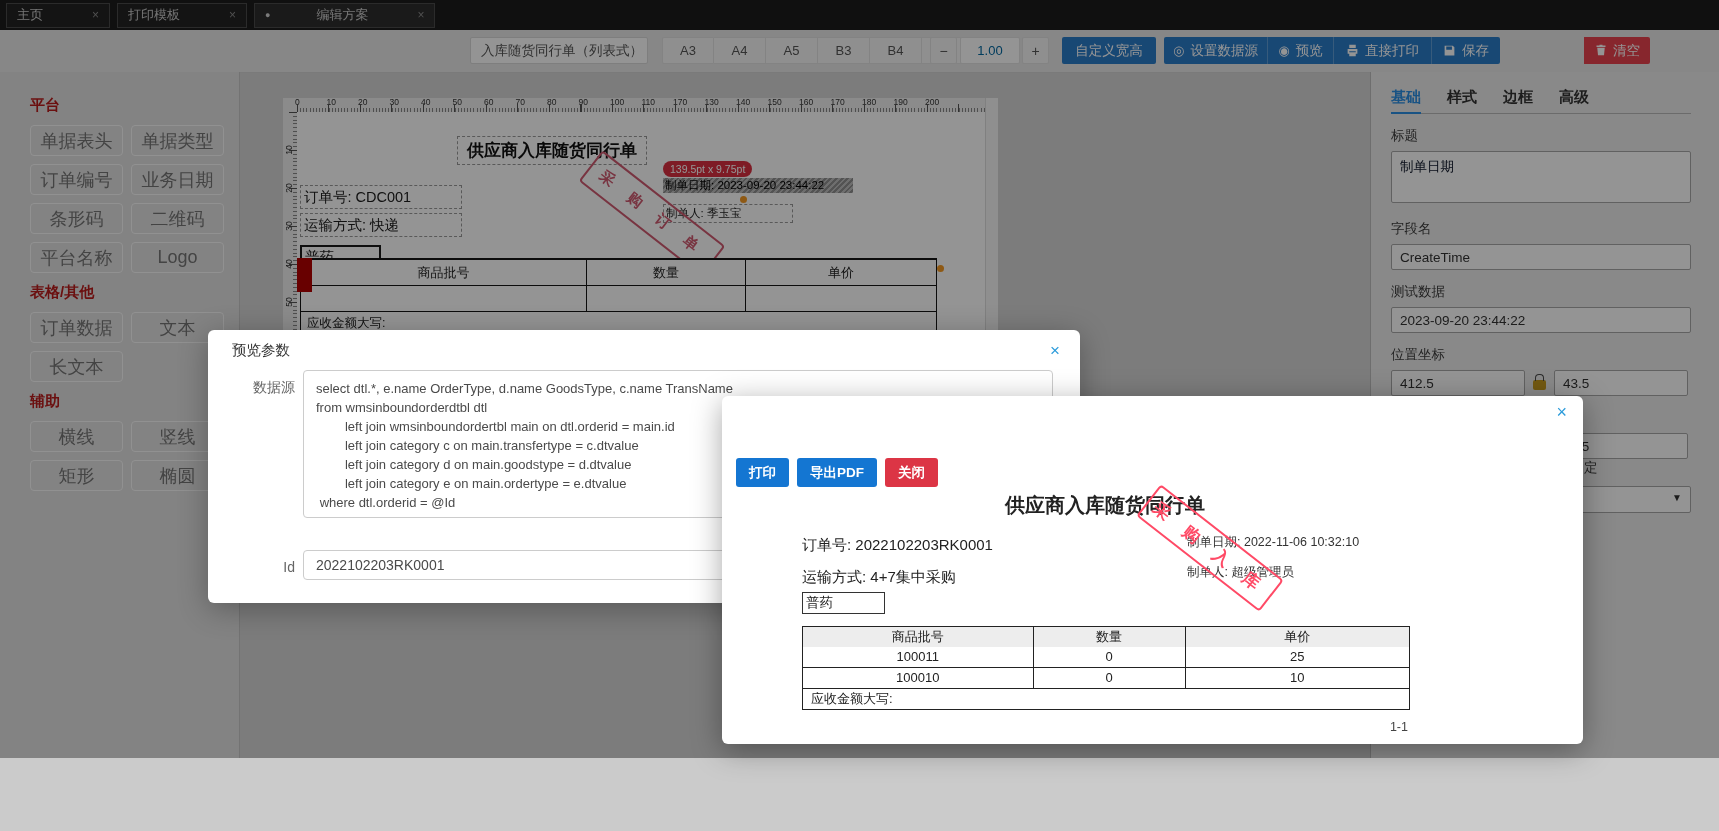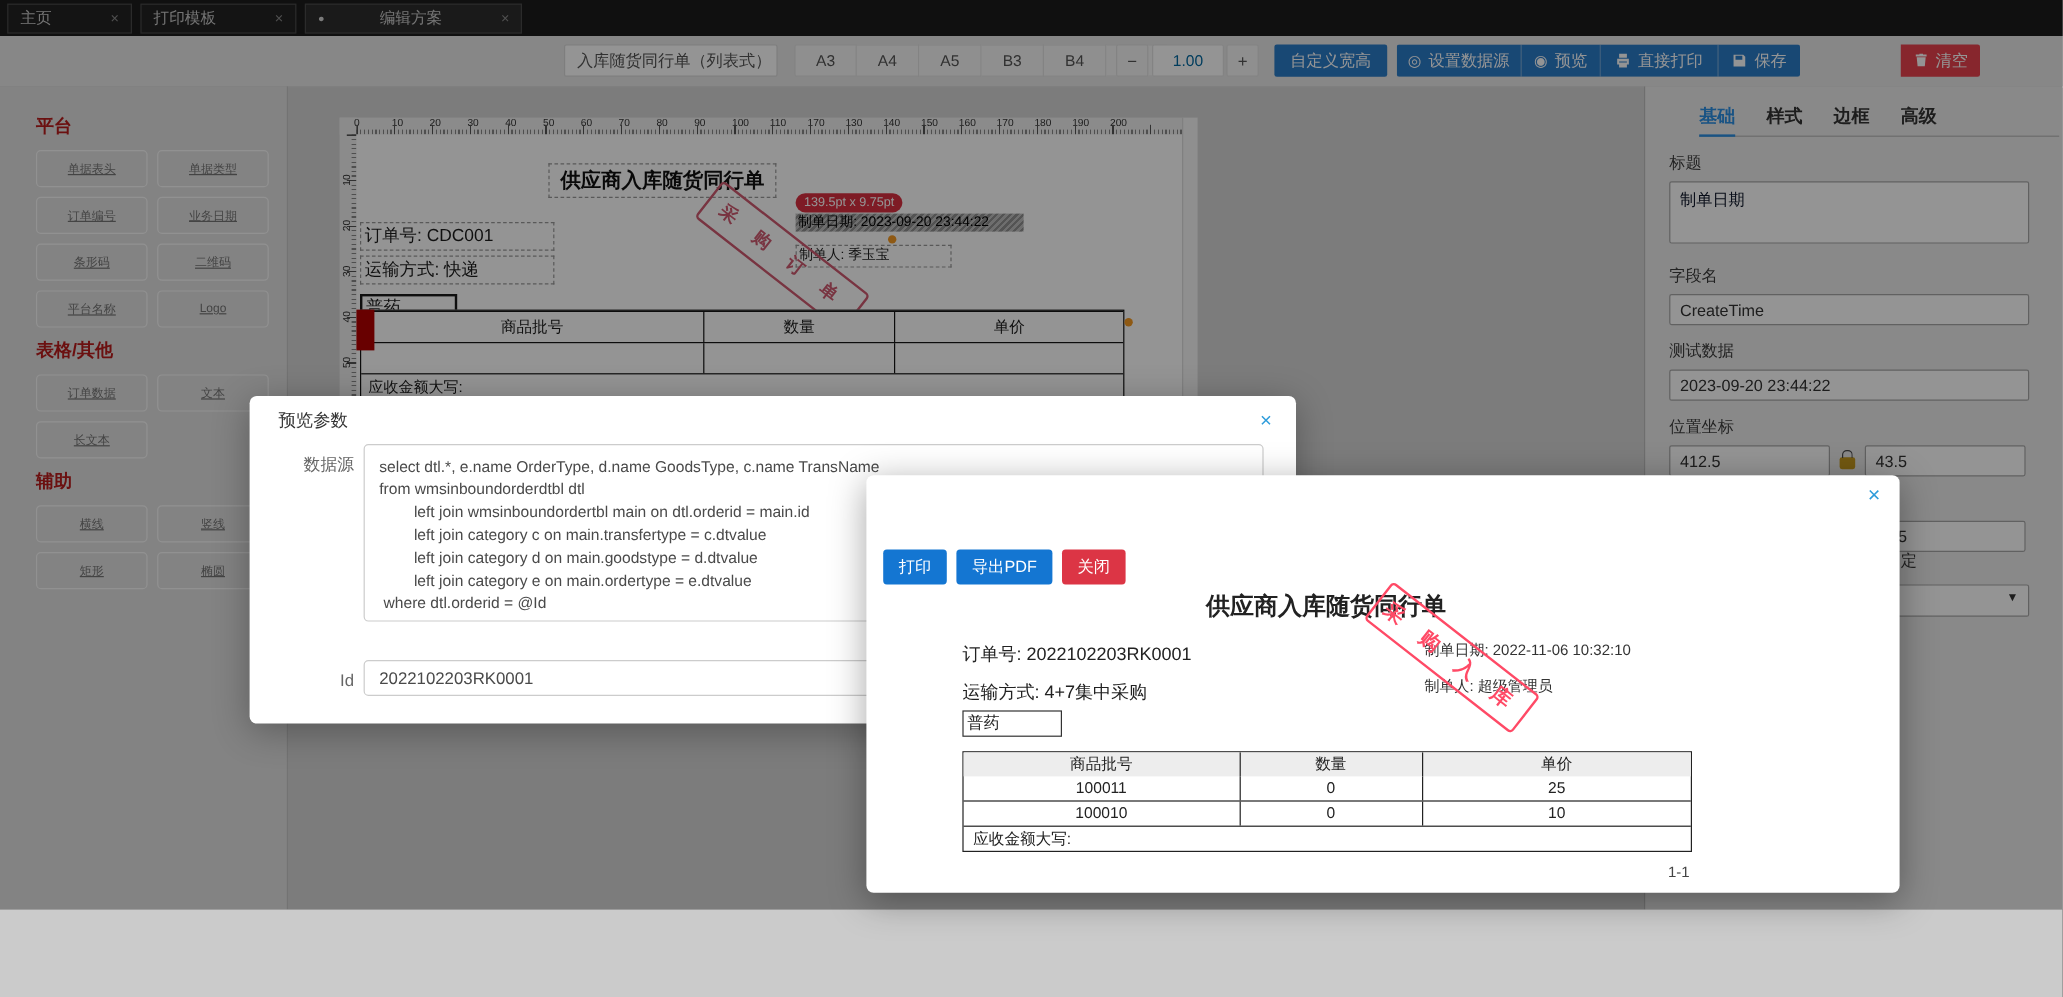--- a/index.html
+++ b/index.html
@@ -30,21 +30,21 @@
   .btn-strip .tbtn{border-right:1px solid rgba(255,255,255,.25);}
   .btn-ds{width:104px;} .btn-pv{width:66px;} .btn-dp{width:98px;} .btn-sv{width:68px;border-right:none !important;}
   .btn-clear{position:absolute;left:1584px;top:7px;width:66px;border-radius:0 2px 2px 0;background:var(--clear_red,#e8434e);}
   .ticon{width:13px;height:13px;display:inline-block;}
   .glyph-icon{font-size:13px;line-height:13px;}
 
   
   .sidebar{position:absolute;left:0;top:72px;width:240px;height:686px;background:#e2e2e2;border-right:1px solid #c6c6c6;padding:14px 0 0 30px;box-sizing:border-box;}
   .sb-title{font-size:15px;font-weight:bold;color:#b91c1c;margin:10px 0 10px;}
   .sb-grid{display:flex;flex-wrap:wrap;width:200px;gap:8px;}
-  .sb-btn{width:93px;height:31px;background:transparent;border:1px solid #fafafa;border-radius:4px;color:#757575;font-size:10px;cursor:pointer;font-family:inherit;text-decoration:underline;}
+  .sb-btn{width:93px;height:31px;background:transparent;border:1px solid #fafafa;border-radius:4px;color:#757575;font-size:18px;cursor:pointer;font-family:inherit;}
 
   
   .canvas{position:absolute;left:283px;top:98px;width:702px;height:502px;background:#efefef;}
   .corner{position:absolute;left:0;top:0;width:14px;height:14px;background:#efefef;}
   .hruler{position:absolute;left:14px;top:0;right:0;height:14px;}
   .hr-nums{position:absolute;left:0;top:0;display:flex;height:9px;}
   .hr-nums span{flex:0 0 31.5px;font-size:8.5px;color:#333;line-height:9px;transform:translateX(-2px);}
   .hr-minor{position:absolute;left:0;right:0;bottom:0;height:4px;background:repeating-linear-gradient(90deg,#888 0 1px,transparent 1px 3.15px);}
   .hr-major{position:absolute;left:0;right:0;bottom:0;height:8px;background:repeating-linear-gradient(90deg,#555 0 1px,transparent 1px 31.5px);}
   .vruler{position:absolute;left:0;top:14px;width:14px;bottom:0;}
@@ -69,21 +69,21 @@
   .ctable .crow{display:flex;border-top:1px solid #151515;}
   .ctable .crow:first-child{border-top:none;}
   .ctable .ccell{border-left:1px solid #151515;height:25px;line-height:25px;font-size:13px;color:#1c1c1c;text-align:center;overflow:hidden;}
   .ctable .ccell:first-child{border-left:none;}
   .ctable .ccell:nth-child(1){width:45%;} .ctable .ccell:nth-child(2){width:25%;} .ctable .ccell:nth-child(3){width:30%;}
   .ctable .cfoot{height:22px;line-height:22px;font-size:12.5px;color:#1c1c1c;padding-left:6px;border-top:1px solid #151515;text-align:left;}
   .tbl-handle{position:absolute;left:-8px;top:-1px;width:19px;height:34px;background:var(--handle_red,#b30000);}
 
   
   .rpanel{position:absolute;left:1370px;top:72px;width:349px;height:686px;background:#ededed;border-left:1px solid #bdbdbd;padding:16px 0 0 20px;box-sizing:border-box;}
-  .ptabs{position:relative;display:flex;gap:26px;width:300px;border-bottom:1px solid #b8b8b8;padding-bottom:7px;margin-left:25px;}
+  .ptabs{position:relative;display:flex;gap:26px;width:300px;border-bottom:1px solid #b8b8b8;padding-bottom:7px;}
   .ptab{font-size:15px;font-weight:bold;color:#333;cursor:pointer;padding-bottom:5px;margin-bottom:-8px;}
   .ptab:first-child{color:var(--tab_active_blue,#2b8fe3);border-bottom:2px solid var(--tab_active_blue,#2b8fe3);}
   .rp-fields{width:300px;position:relative;}
   .rp-label{font-size:13.5px;color:#3c3c3c;margin:13px 0 6px;}
   .rp-ta{width:100%;height:52px;border:1px solid #a8a8a8;border-radius:2px;background:#fff;color:#0f172a;font-size:13.5px;padding:6px 8px;box-sizing:border-box;resize:none;font-family:Liberation Mono, monospace;}
   .rp-in{width:100%;height:26px;border:1px solid #a8a8a8;border-radius:2px;background:#fff;color:#333;font-size:13.5px;padding:0 8px;box-sizing:border-box;font-family:inherit;}
   .rp-pair{display:flex;align-items:center;gap:8px;}
   .rp-pair .rp-in{width:134px;}
   .lock{width:13px;height:10px;background:#c79a1e;border-radius:2px;position:relative;flex:0 0 13px;margin-top:4px;}
   .lock::before{content:"";position:absolute;left:2px;top:-6px;width:7px;height:6px;border:1.5px solid #4a4a4a;border-bottom:none;border-radius:4px 4px 0 0;}
@@ -103,21 +103,21 @@
   .m1-row{display:flex;padding-right:27px;}
   .m1-label{flex:0 0 87px;text-align:right;padding-right:8px;font-size:14px;color:#666;padding-top:9px;}
   .sql-box{flex:1;height:148px;border:1px solid #ccc;border-radius:4px;background:#fff;color:#4a4a4a;font-size:13px;line-height:19px;padding:8px 12px;box-sizing:border-box;white-space:pre-wrap;resize:none;font-family:inherit;overflow:hidden;}
   .m1-row2{margin-top:32px;}
   .id-in{flex:1;height:30px;border:1px solid #ccc;border-radius:4px;color:#4a4a4a;font-size:14px;padding:0 12px;box-sizing:border-box;font-family:inherit;}
 
   
   .modal2{position:absolute;left:722px;top:396px;width:861px;height:348px;background:#fff;border-radius:6px;box-shadow:0 6px 30px rgba(0,0,0,.35);z-index:70;}
   .m2-close{position:absolute;right:16px;top:6px;font-size:18px;color:#2d9cdb;cursor:pointer;}
   .m2-btns{position:absolute;left:14px;top:62px;display:flex;gap:8px;}
-  .m2-btn{height:29px;border:none;border-radius:3px;color:#fff;font-size:13.5px;padding:0 13px;cursor:pointer;font-family:inherit;background:var(--primary,#1476d2);}
+  .m2-btn{height:29px;border:none;border-radius:3px;color:#fff;font-size:13.5px;padding:0 13px;cursor:pointer;font-family:inherit;background:var(--primary,#1476d2);font-weight:bold;}
   .m2-btn.red{background:var(--danger,#dc3545);}
   .preview-doc{position:absolute;left:80px;top:96px;width:606px;height:246px;color:#222;}
   .pd-title{text-align:center;font-size:20px;font-weight:bold;color:#222;}
   .pd-order{position:absolute;left:0;top:44px;font-size:15px;}
   .pd-trans{position:absolute;left:0;top:76px;font-size:15px;}
   .pd-cdate{position:absolute;left:385px;top:42px;font-size:12.5px;color:#333;}
   .pd-creator{position:absolute;left:385px;top:72px;font-size:12.5px;color:#333;}
   .pd-goods{position:absolute;left:0;top:100px;width:78px;height:20px;line-height:20px;border:1.5px solid #333;font-size:13.5px;padding-left:3px;}
   .pd-stamp{position:absolute;left:330px;top:36px;width:152px;height:36px;border:2.5px solid var(--stamp_preview,#ff4a66);border-radius:4px;color:var(--stamp_preview,#ff4a66);font-size:17px;font-weight:bold;letter-spacing:8px;display:flex;align-items:center;justify-content:center;transform:rotate(38deg);white-space:nowrap;}
   .pd-table{position:absolute;left:0;top:134px;width:606px;border:1.5px solid #222;}

